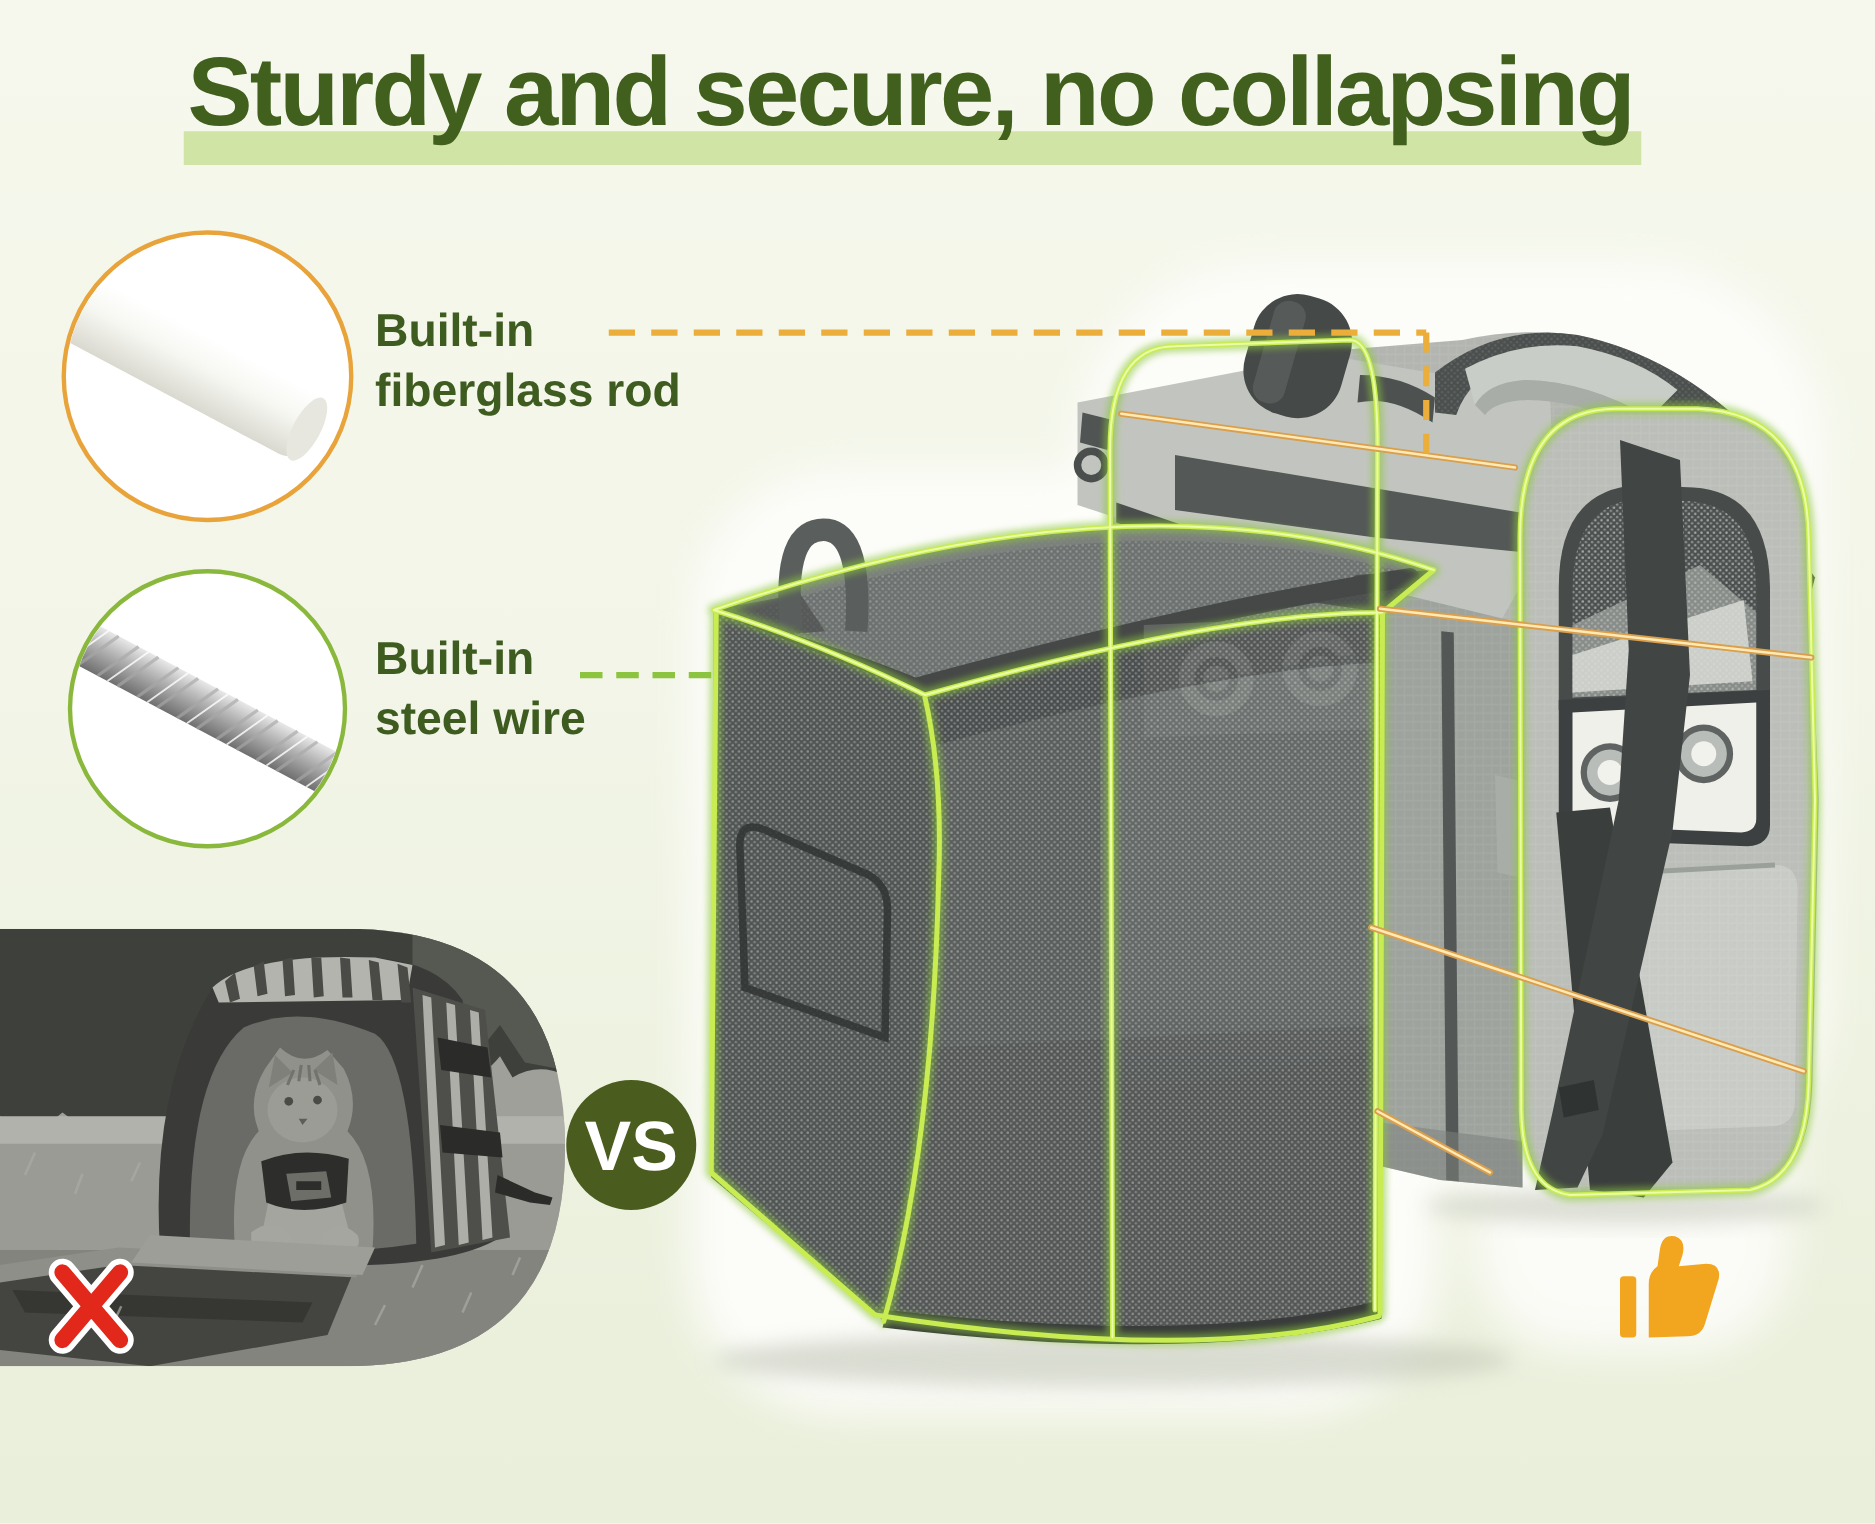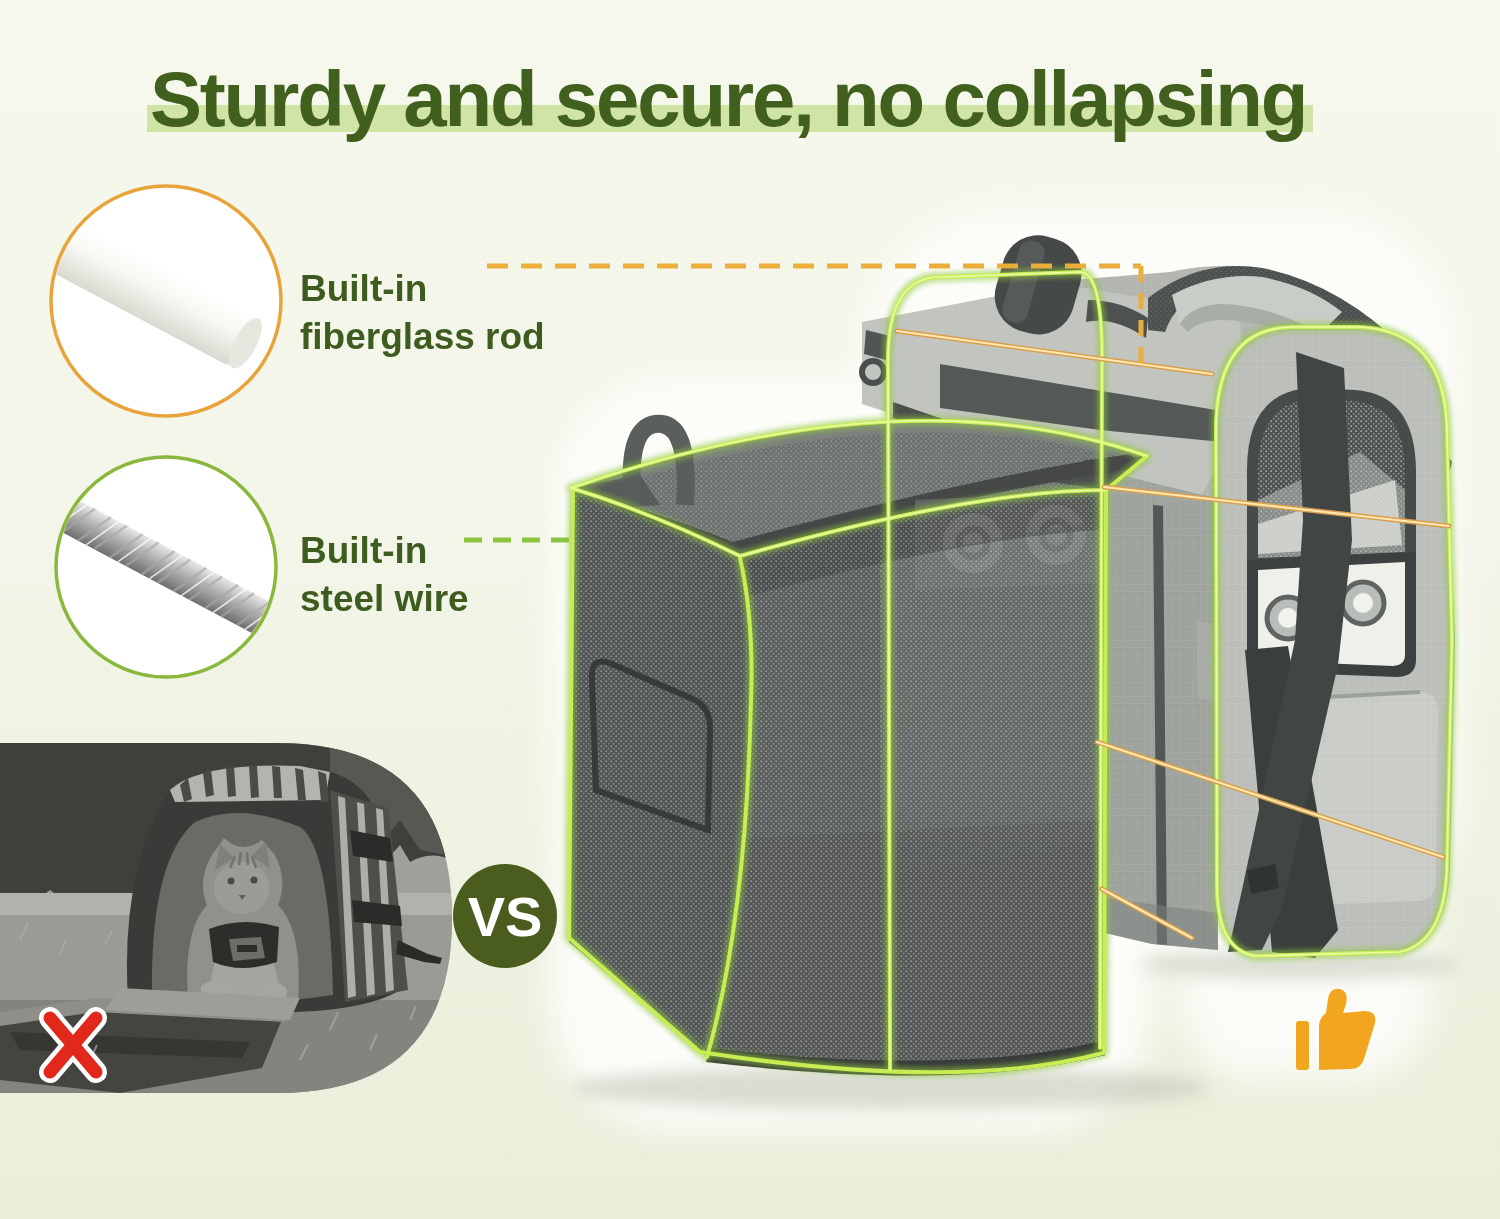--- a/index.html
+++ b/index.html
@@ -1,22 +1,22 @@
 <!DOCTYPE html>
 <html><head>
 <meta charset="utf-8">
 <style>
   html,body{margin:0;padding:0;}
   #page{position:relative;width:1500px;height:1219px;overflow:hidden;
     background:linear-gradient(180deg,#f6f8ed 0%,#f2f5e7 45%,#e9efda 100%);
     font-family:"Liberation Sans",sans-serif;}
   .abs{position:absolute;}
-  #title{left:150px;top:60px;font-size:78px;font-weight:bold;color:#41601d;line-height:1;white-space:nowrap;letter-spacing:-2.2px;z-index:5;}
+  #title{left:150px;top:34px;font-size:78px;font-weight:bold;color:#41601d;line-height:1;white-space:nowrap;letter-spacing:-2.2px;z-index:5;}
   #hl{left:147px;top:105px;width:1166px;height:27px;background:#d0e4a5;z-index:4;}
-  .lbl{font-size:37px;font-weight:bold;color:#3f5c20;line-height:48px;z-index:6;margin-top:24px;}
+  .lbl{font-size:37px;font-weight:bold;color:#3f5c20;line-height:48px;z-index:6;}
   #lbl1{left:300px;top:241px;}
   #lbl2{left:300px;top:503px;}
 </style>
 </head>
 <body>
 <div id="page">
   <svg class="abs" style="left:0;top:0;z-index:3" width="1500" height="1219" viewBox="0 0 1500 1219">
     <defs>
       <filter id="blobblur" x="-20%" y="-20%" width="140%" height="140%">
           <feGaussianBlur stdDeviation="16"></feGaussianBlur>

